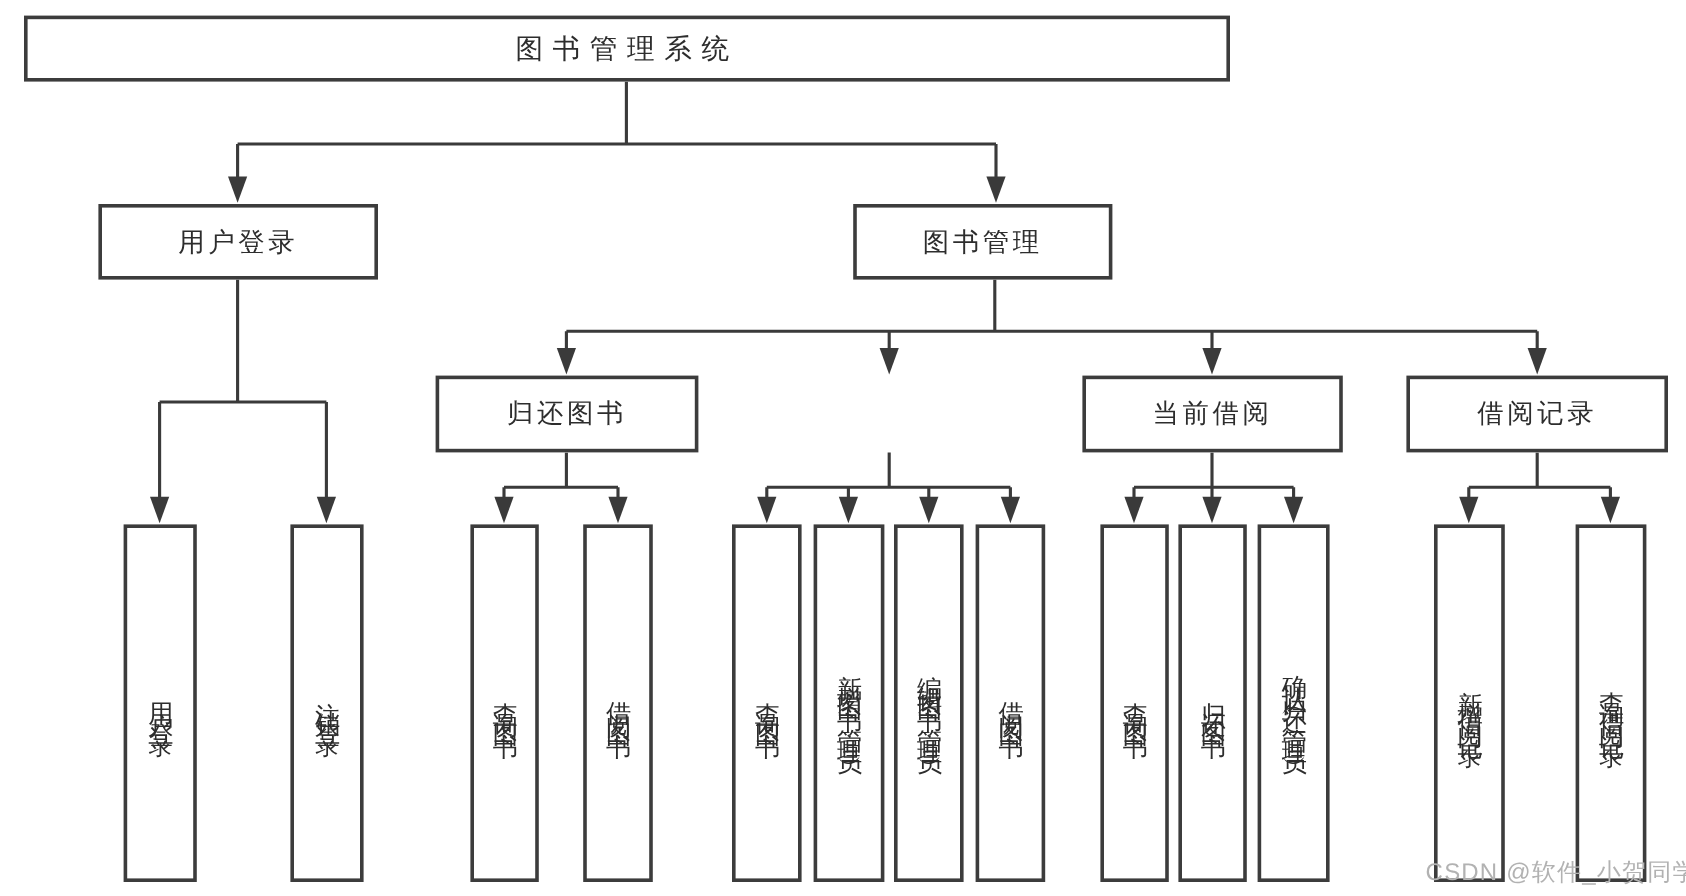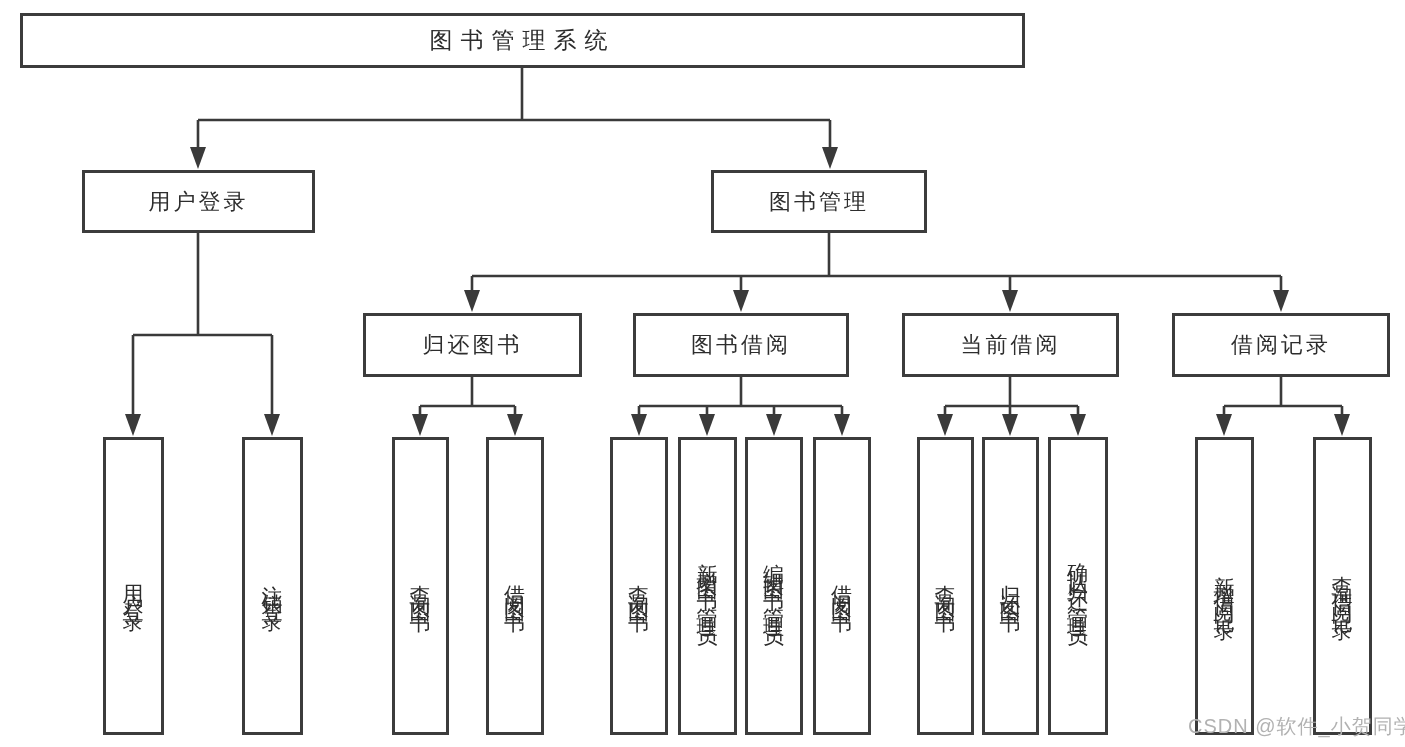--- a/index.html
+++ b/index.html
@@ -100,23 +100,20 @@
   <div class="box" style="left:82px;top:170px;width:233px;height:63px">
     <span class="h-lbl">用户登录</span>
   </div>
   <div class="box" style="left:711px;top:170px;width:216px;height:63px">
     <span class="h-lbl">图书管理</span>
   </div>
 
   <div class="box" style="left:363px;top:313px;width:219px;height:64px">
     <span class="h-lbl">归还图书</span>
   </div>
-  <div class="box" style="left:633px;top:313px;width:216px;height:64px">
-    <span class="h-lbl">图书借阅</span>
-  </div>
   <div class="box" style="left:1172px;top:313px;width:218px;height:64px">
     <span class="h-lbl">借阅记录</span>
   </div>
   <div class="box" style="left:902px;top:313px;width:217px;height:64px">
     <span class="h-lbl">当前借阅</span>
   </div>
 
   <div class="box" style="left:103px;top:437px;width:61px;height:298px">
     <span class="v-lbl">用户登录</span>
   </div>

